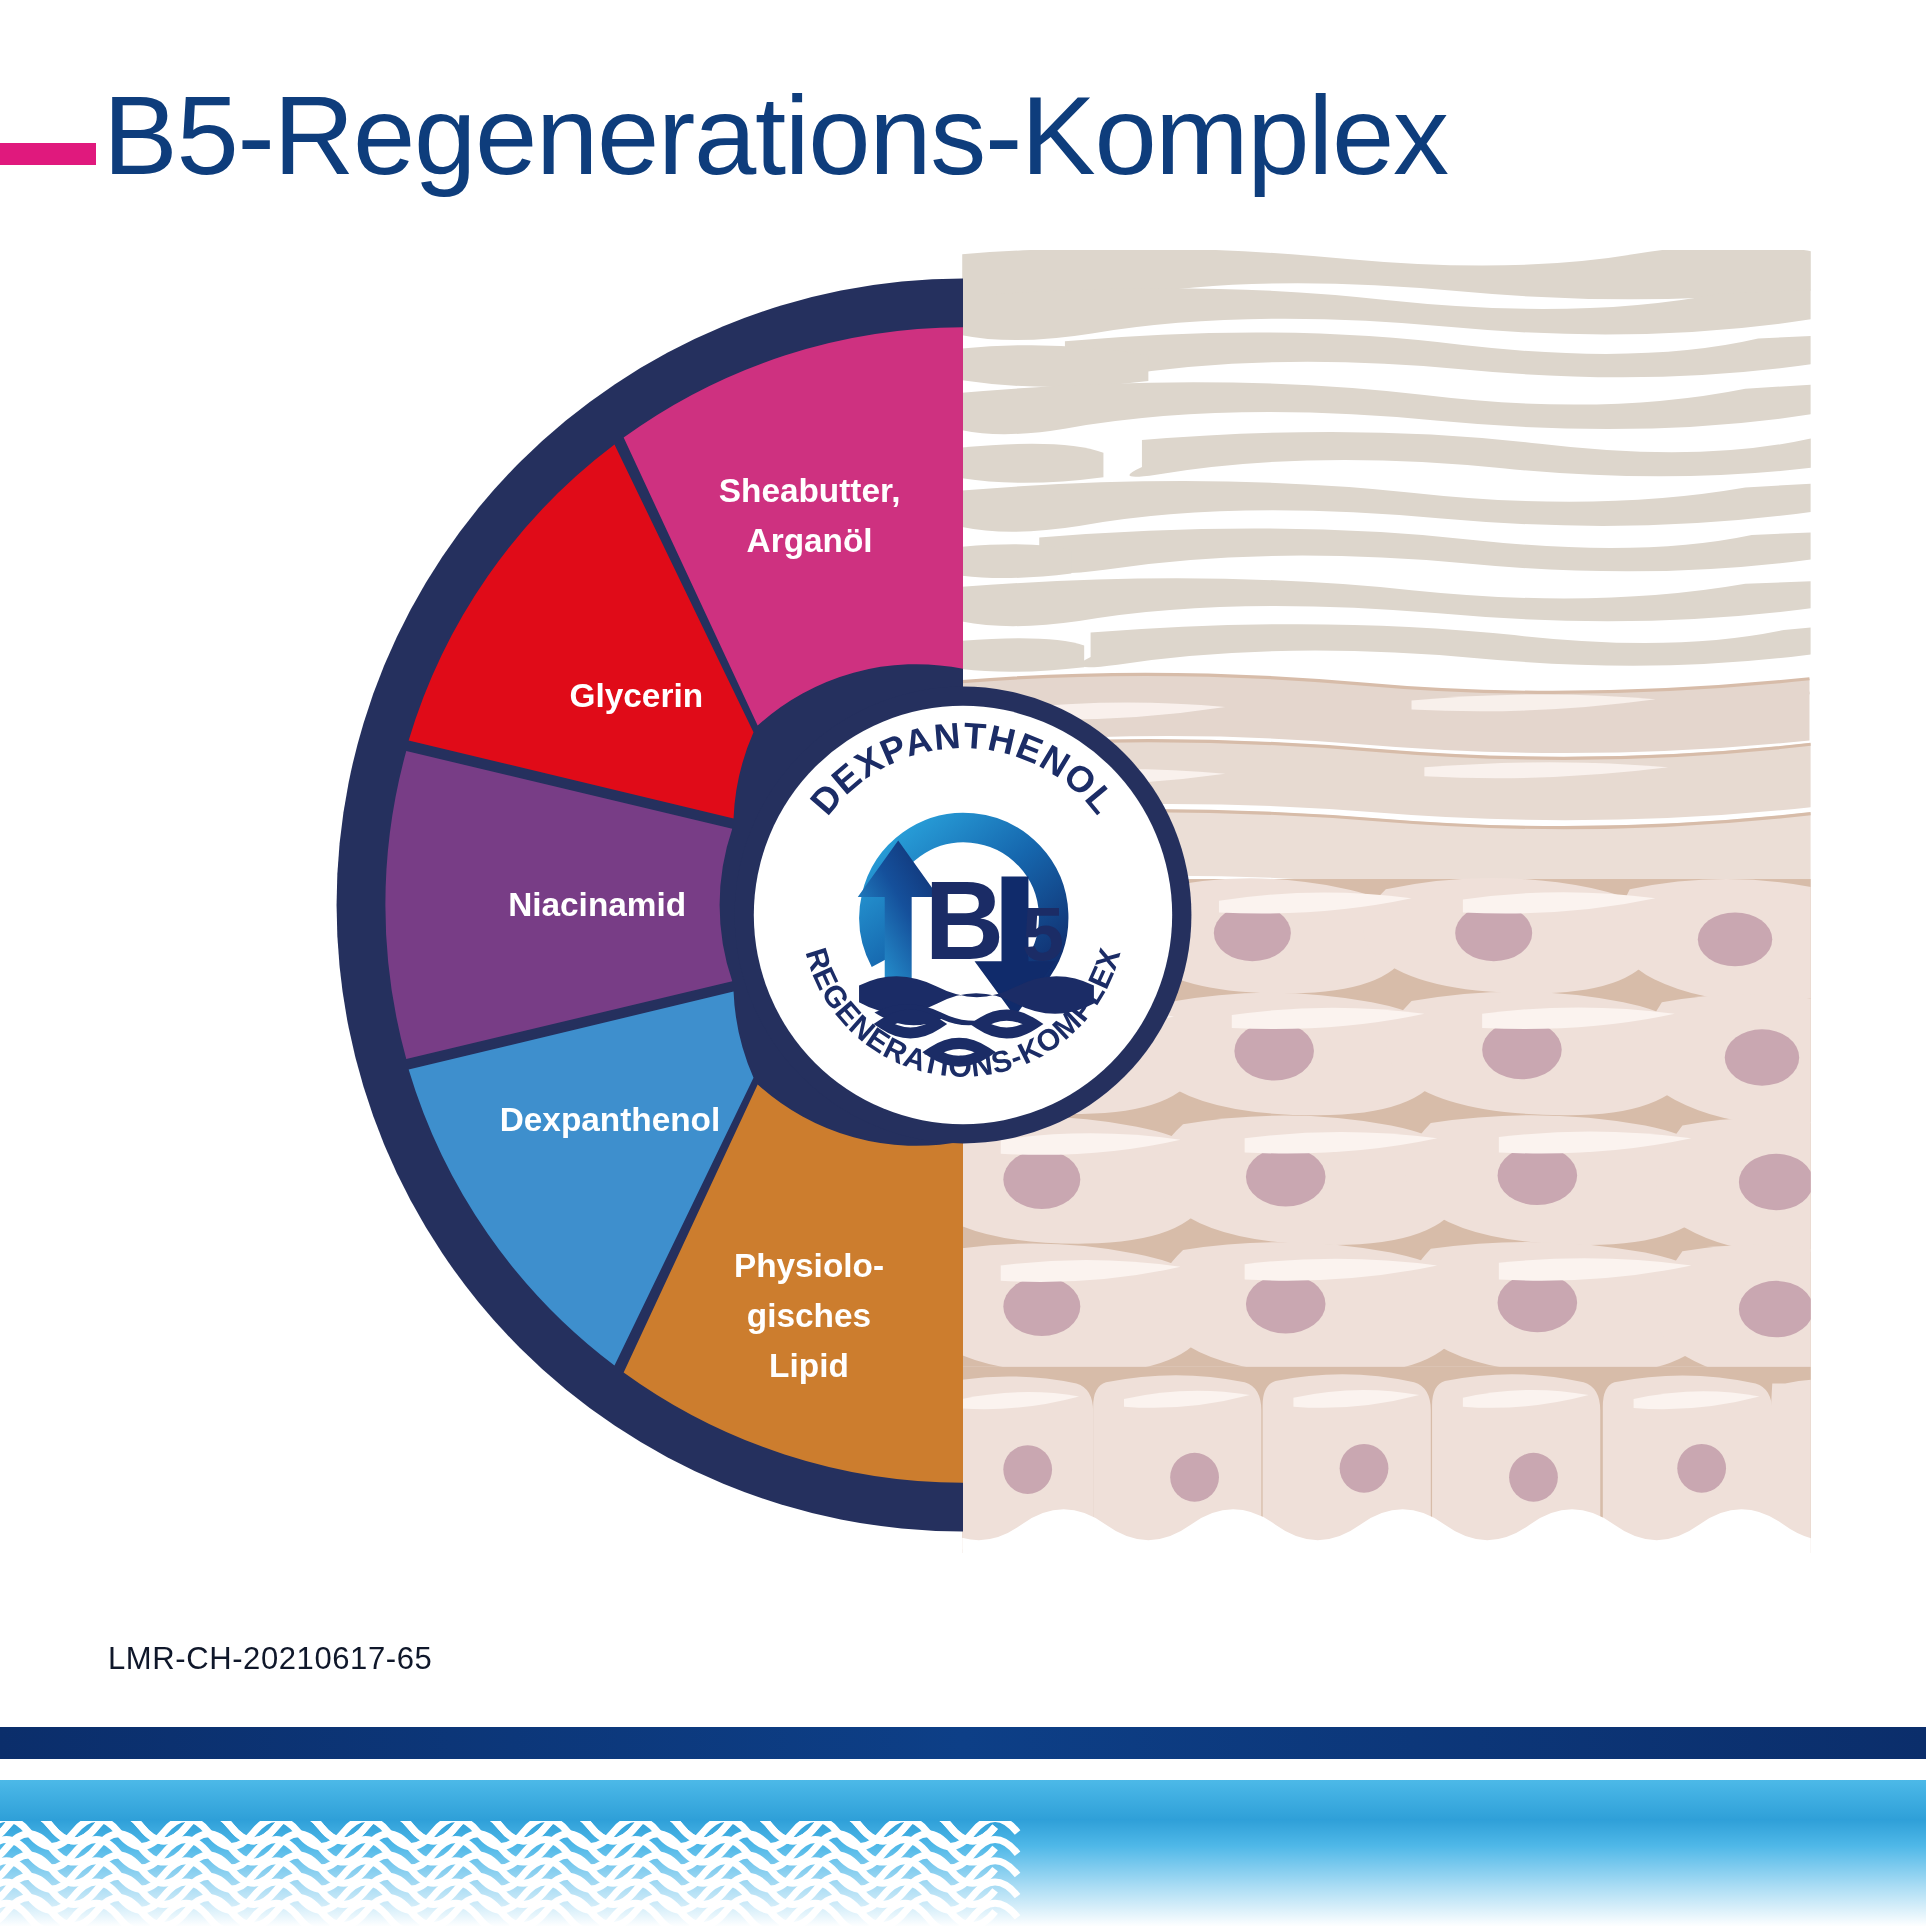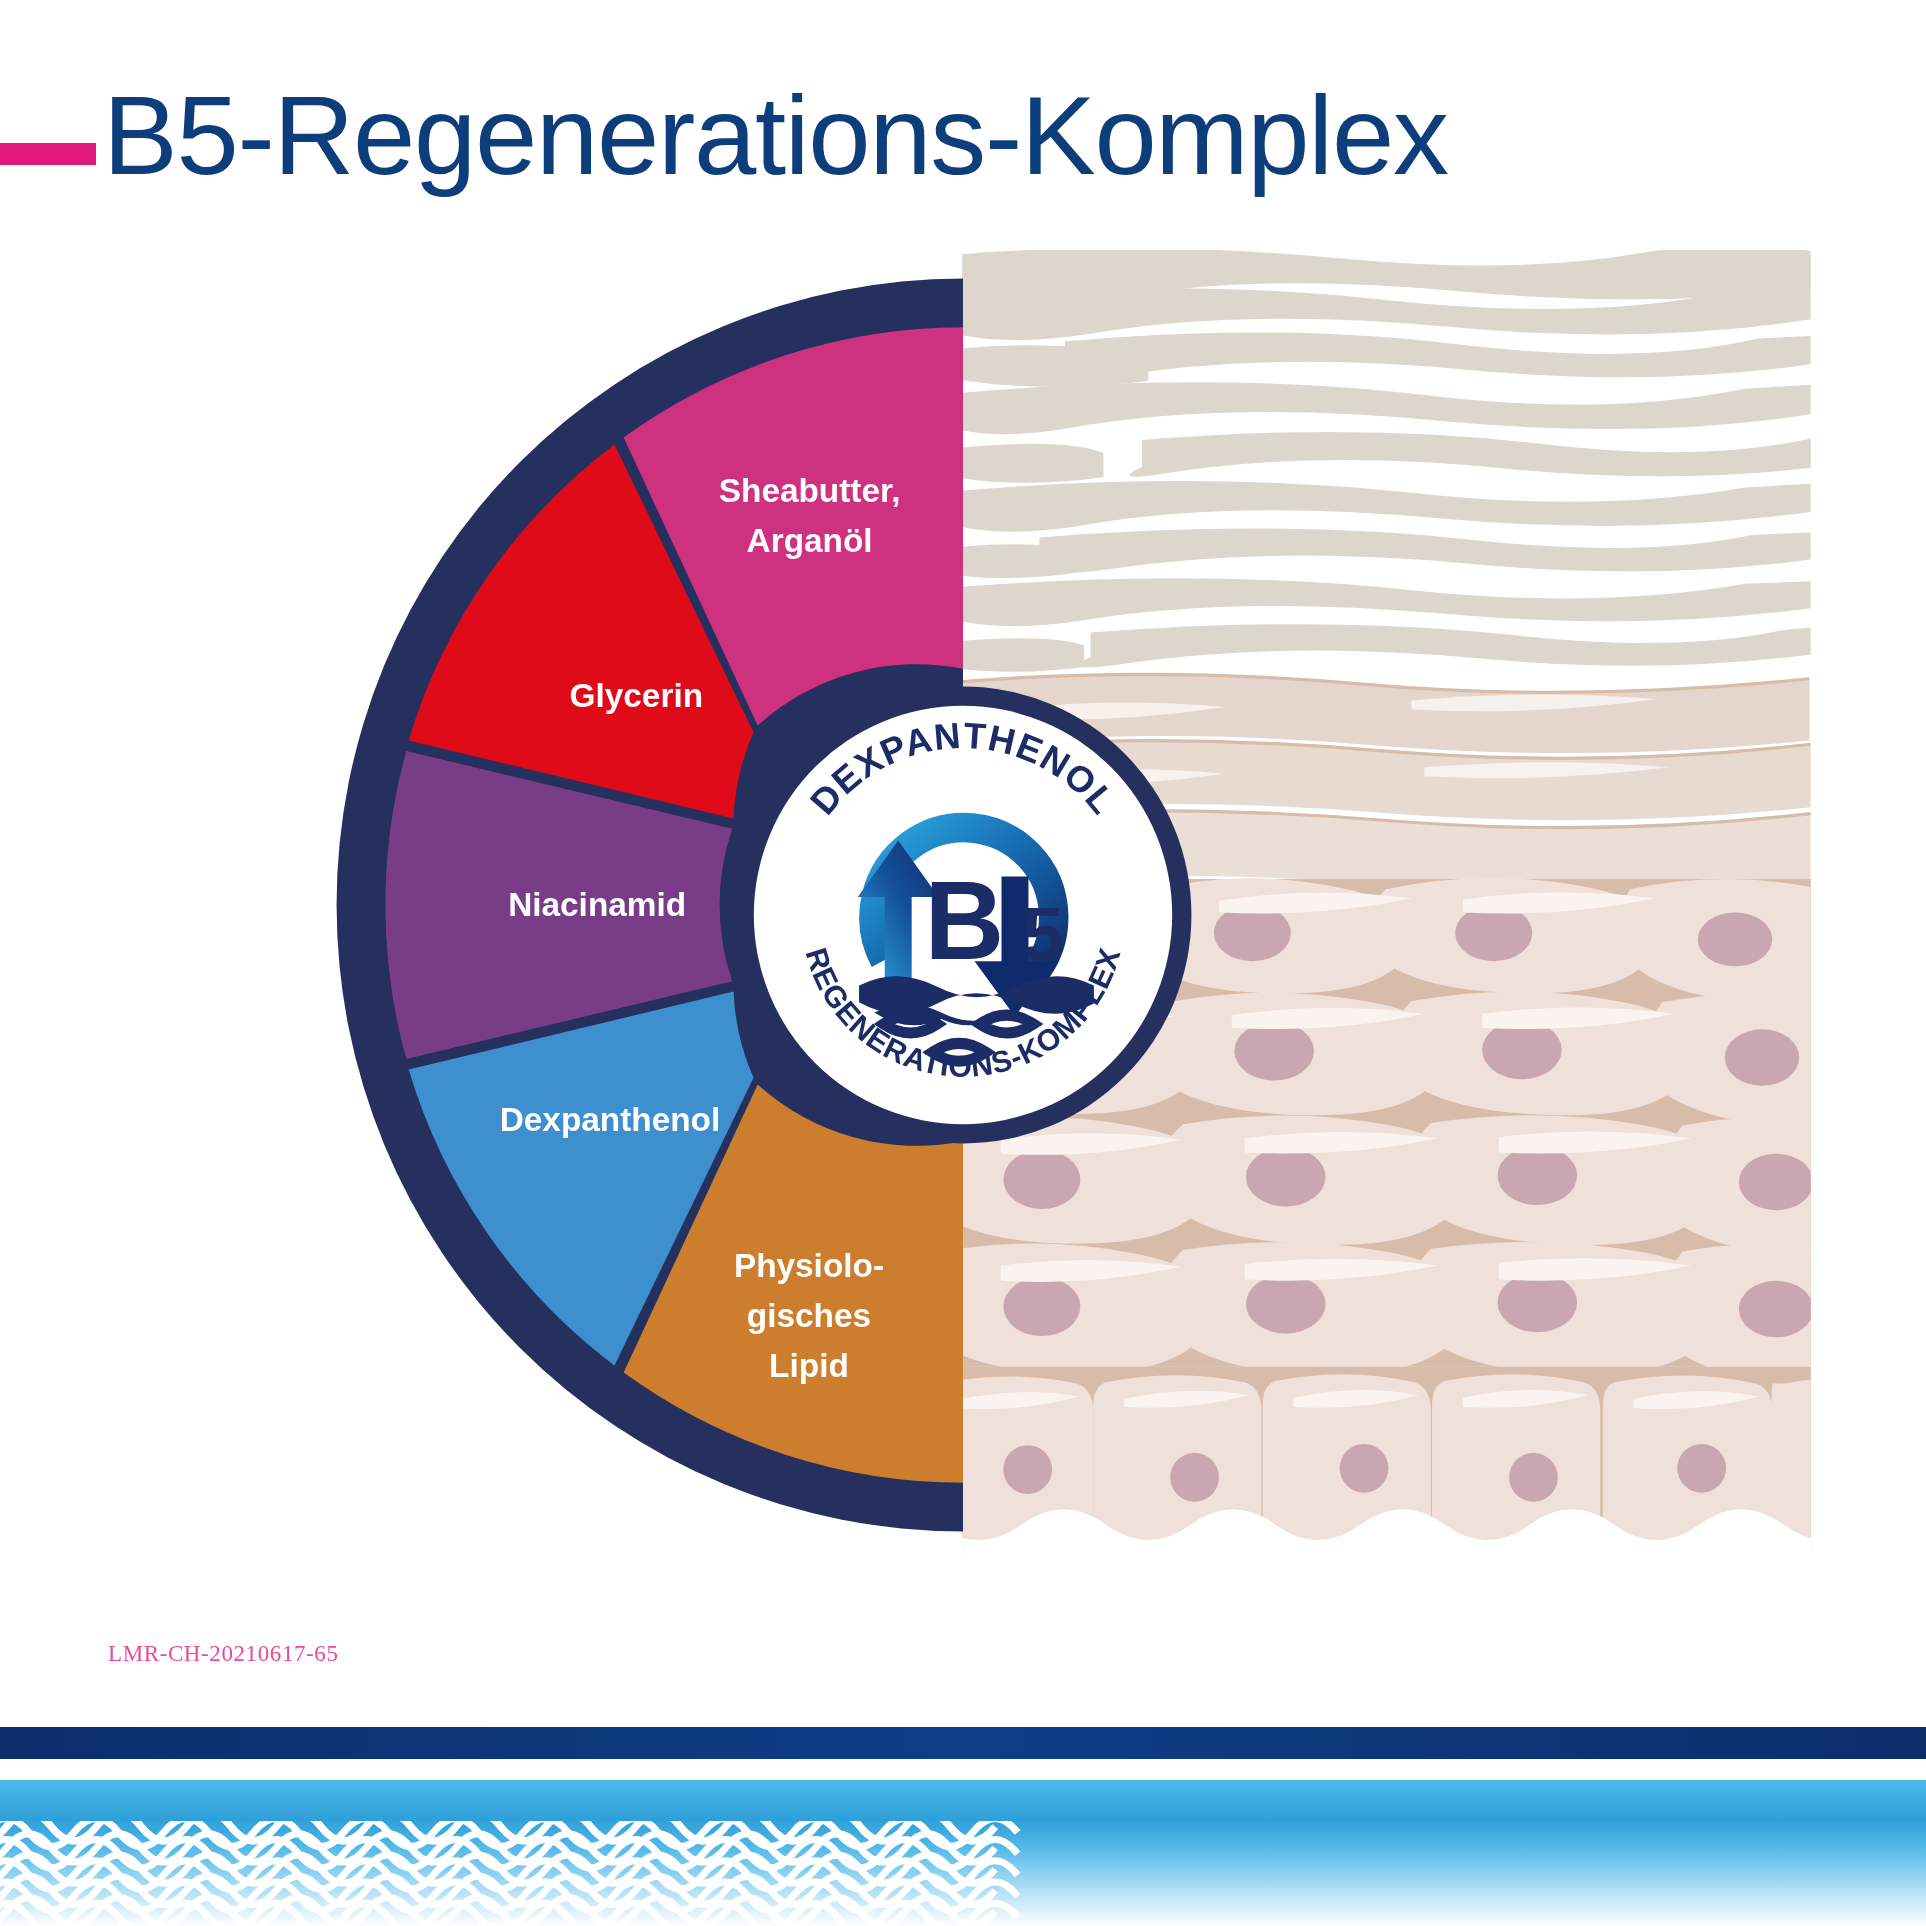--- a/index.html
+++ b/index.html
@@ -22,22 +22,22 @@
   #wheel-wrap svg{display:block;}
 
   .seg-label{fill:#ffffff;font-family:"Liberation Sans","DejaVu Sans",sans-serif;
        font-weight:700;font-size:52px;text-anchor:middle;}
 
   
   #badge{position:absolute;left:732px;top:684px;width:462px;height:462px;}
   #badge svg{display:block;}
 
   
-  #code{position:absolute;left:108px;top:1641px;font-size:23px;color:#ec4899;
-        letter-spacing:0.6px;font-family:Liberation Serif, serif;}
+  #code{position:absolute;left:108px;top:1641px;font-size:31px;color:#0f172a;
+        letter-spacing:0.6px;font-family:Liberation Sans, sans-serif;}
   #footer{position:absolute;left:0;top:1721px;width:1926px;height:205px;overflow:hidden;}
   #bar-navy{position:absolute;left:0;top:6.4px;width:1926px;height:32px;
         background:linear-gradient(90deg,#0b2e6b 0%,#0d3f87 50%,#0b2e6b 100%);}
   #bar-cyan{position:absolute;left:0;top:59px;width:1926px;height:41px;
         background:linear-gradient(180deg,#4cb9e8 0%,#2e9fd8 100%);}
   #lattice{position:absolute;left:0;top:98px;width:1926px;height:108px;}
 </style>
 </head>
 <body>
 

